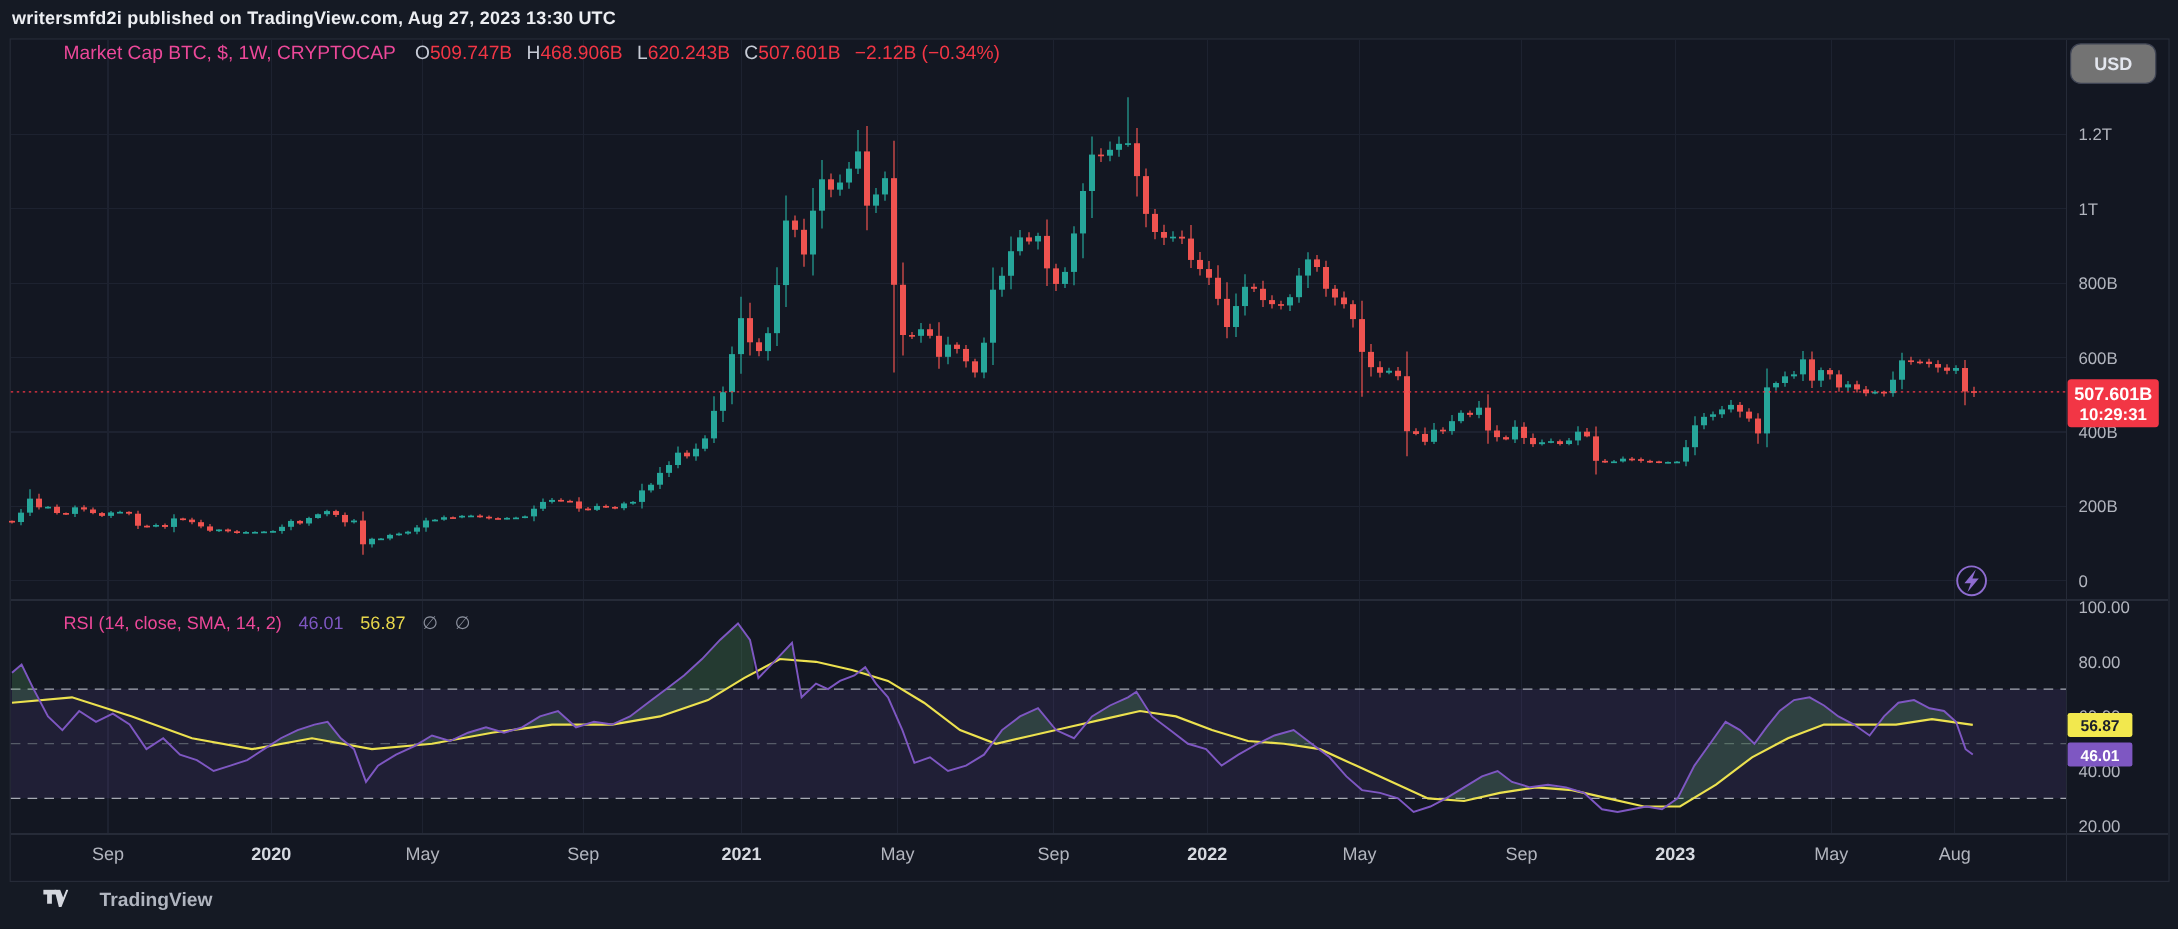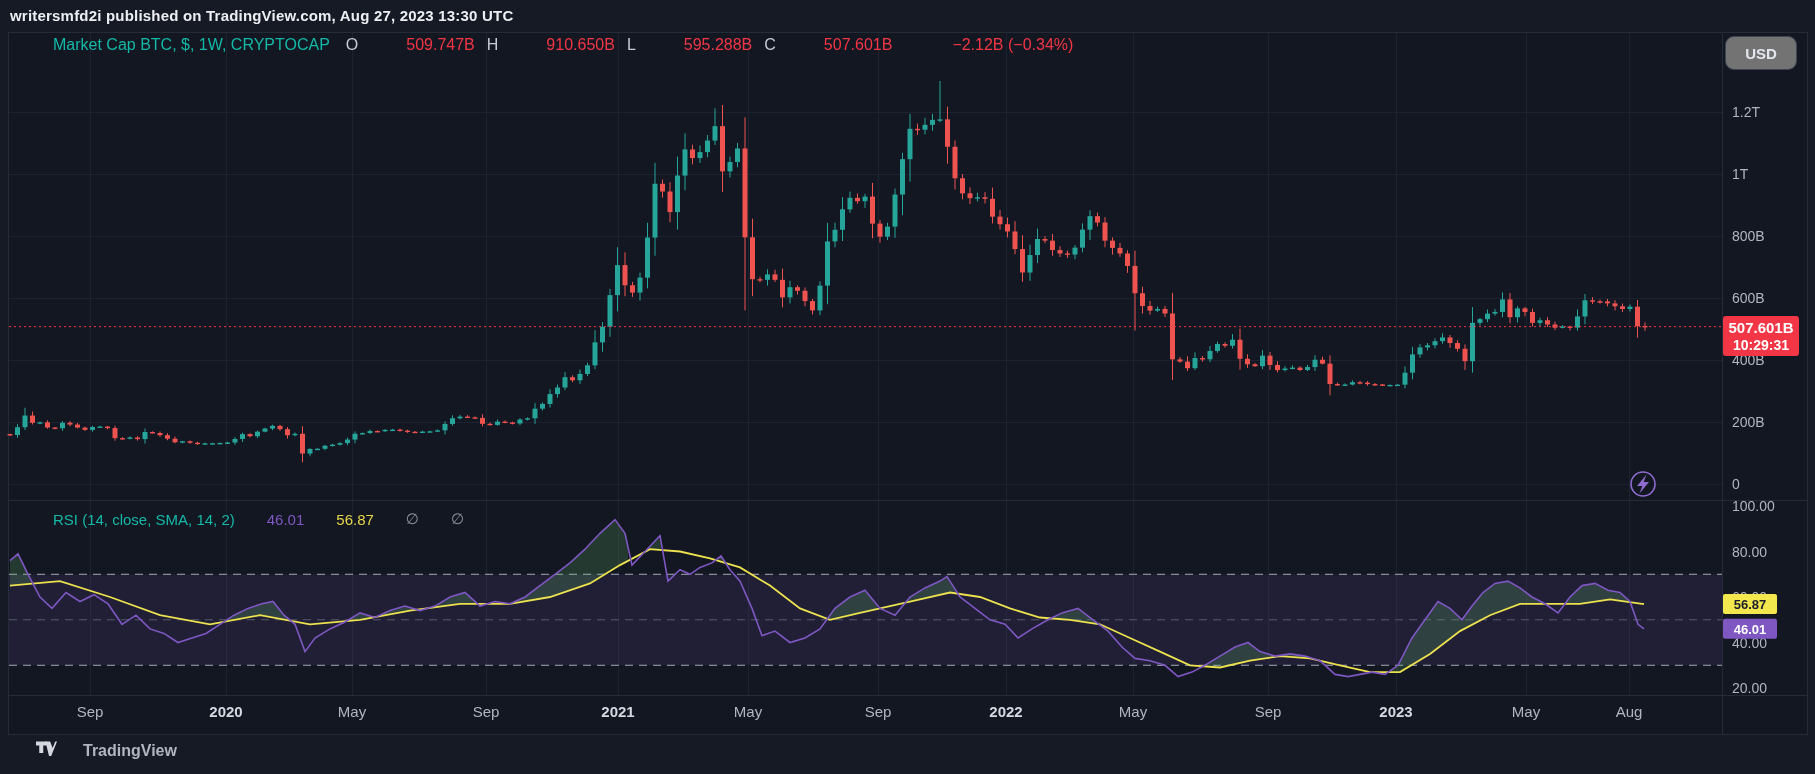--- a/index.html
+++ b/index.html
@@ -4,46 +4,46 @@
 <style>
   html,body{margin:0;padding:0;}
   body{width:1815px;height:774px;position:relative;overflow:hidden;
        background:#151a24;font-family:"Liberation Sans",sans-serif;color:#d1d4dc;}
   #topbar{position:absolute;left:10px;top:0;height:44px;line-height:31px;
           font-size:15px;font-weight:700;color:#eceef2;letter-spacing:.2px;z-index:4;}
   svg#chart-svg{position:absolute;left:0;top:0;z-index:1;}
   .legend{position:absolute;z-index:3;display:flex;align-items:center;white-space:nowrap;}
   #main-legend{left:53px;top:36px;font-size:16px;gap:16px;}
   #main-legend .ohlc{display:flex;gap:12px;}
-  #rsi-legend{left:53px;top:510px;font-size:15px;gap:32px;}
-  .lt{color:#14b8a6;}
+  #rsi-legend{left:53px;top:510px;font-size:15px;gap:14px;}
+  .lt{color:#ec4899;}
   .lbl{color:#c7cbd6;}
-  .red{color:#f23645;padding-left:48px;}
+  .red{color:#f23645;}
   .purple{color:#7e57c2;}
   .yellow{color:#e7d64b;}
   .empty-set{color:#8c919e;font-size:15px;}
   #usd-button{position:absolute;right:18px;top:36px;width:70px;height:32px;z-index:4;
       display:flex;align-items:center;justify-content:center;font-size:15px;font-weight:700;
       color:#e3e6ee;background:#737373;border:1px solid #3f4454;border-radius:9px;cursor:pointer;}
   #footer{position:absolute;left:36px;top:741px;display:flex;align-items:center;gap:26px;z-index:4;cursor:pointer;}
   #footer .brand-text{font-size:16px;font-weight:700;color:#b0b5bf;}
 </style>
 </head>
 <body>
 
 <div id="topbar">
   <span>writersmfd2i published on TradingView.com, Aug 27, 2023 13:30 UTC</span>
 </div>
 
 <div class="legend" id="main-legend">
   <span class="lt">Market Cap BTC, $, 1W, CRYPTOCAP</span>
   <span class="ohlc">
     <span><span class="lbl">O</span><span class="red">509.747B</span></span>
-    <span><span class="lbl">H</span><span class="red">910.650B</span></span>
-    <span><span class="lbl">L</span><span class="red">595.288B</span></span>
+    <span><span class="lbl">H</span><span class="red">468.906B</span></span>
+    <span><span class="lbl">L</span><span class="red">620.243B</span></span>
     <span><span class="lbl">C</span><span class="red">507.601B</span></span>
     <span class="red">−2.12B (−0.34%)</span>
   </span>
 </div>
 
 <div class="legend" id="rsi-legend">
   <span class="lt">RSI (14, close, SMA, 14, 2)</span>
   <span class="purple">46.01</span>
   <span class="yellow">56.87</span>
   <span class="empty-set">∅</span>

